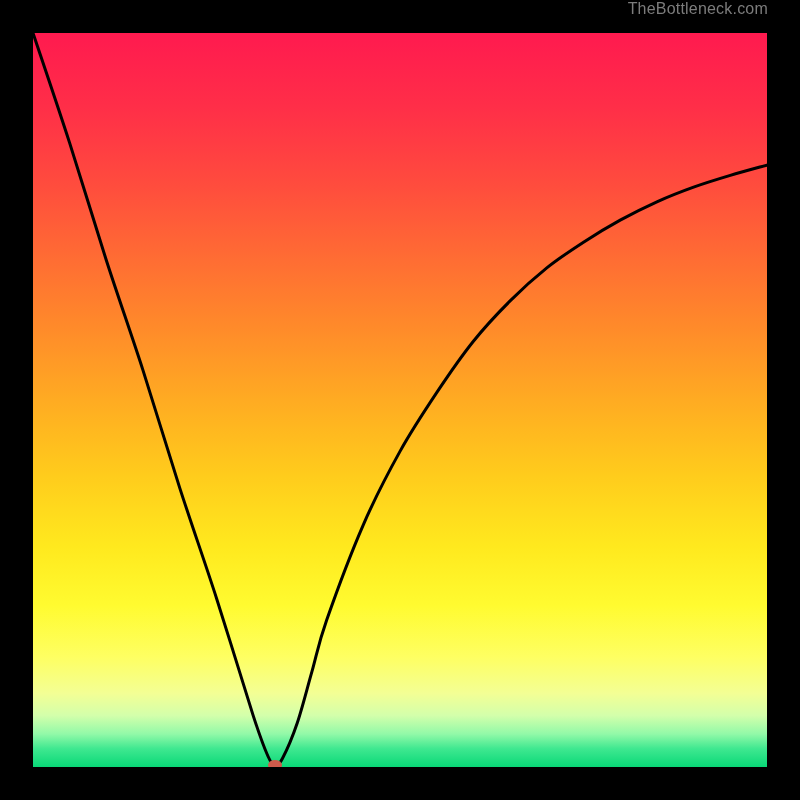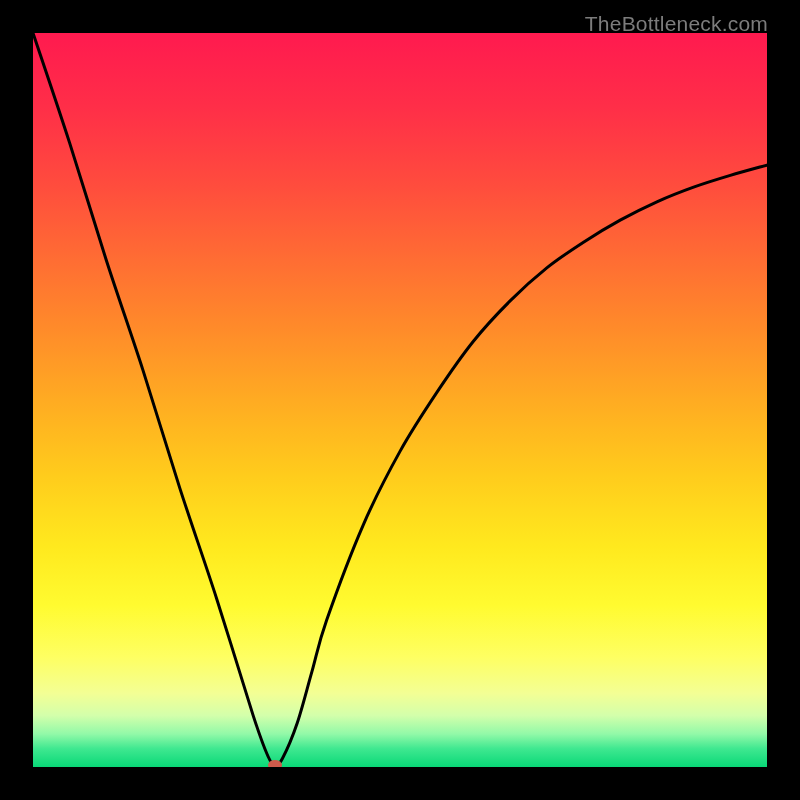--- a/index.html
+++ b/index.html
@@ -28,24 +28,24 @@
   .gradient-bg {
     position: absolute;
     inset: 0;
   }
   .curve-svg {
     position: absolute;
     inset: 0;
   }
   .watermark {
     position: absolute;
-    top: 12px;
+    top: 0;
     right: 32px;
     color: #7c7c7c;
-    font-size: 21px;
+    font-size: 16px;
     font-weight: 400;
     letter-spacing: 0.2px;
   }
   .marker {
     position: absolute;
     width: 14px;
     height: 10px;
     border-radius: 50%;
     background: #cf5b4c;
     transform: translate(-50%, -50%);

